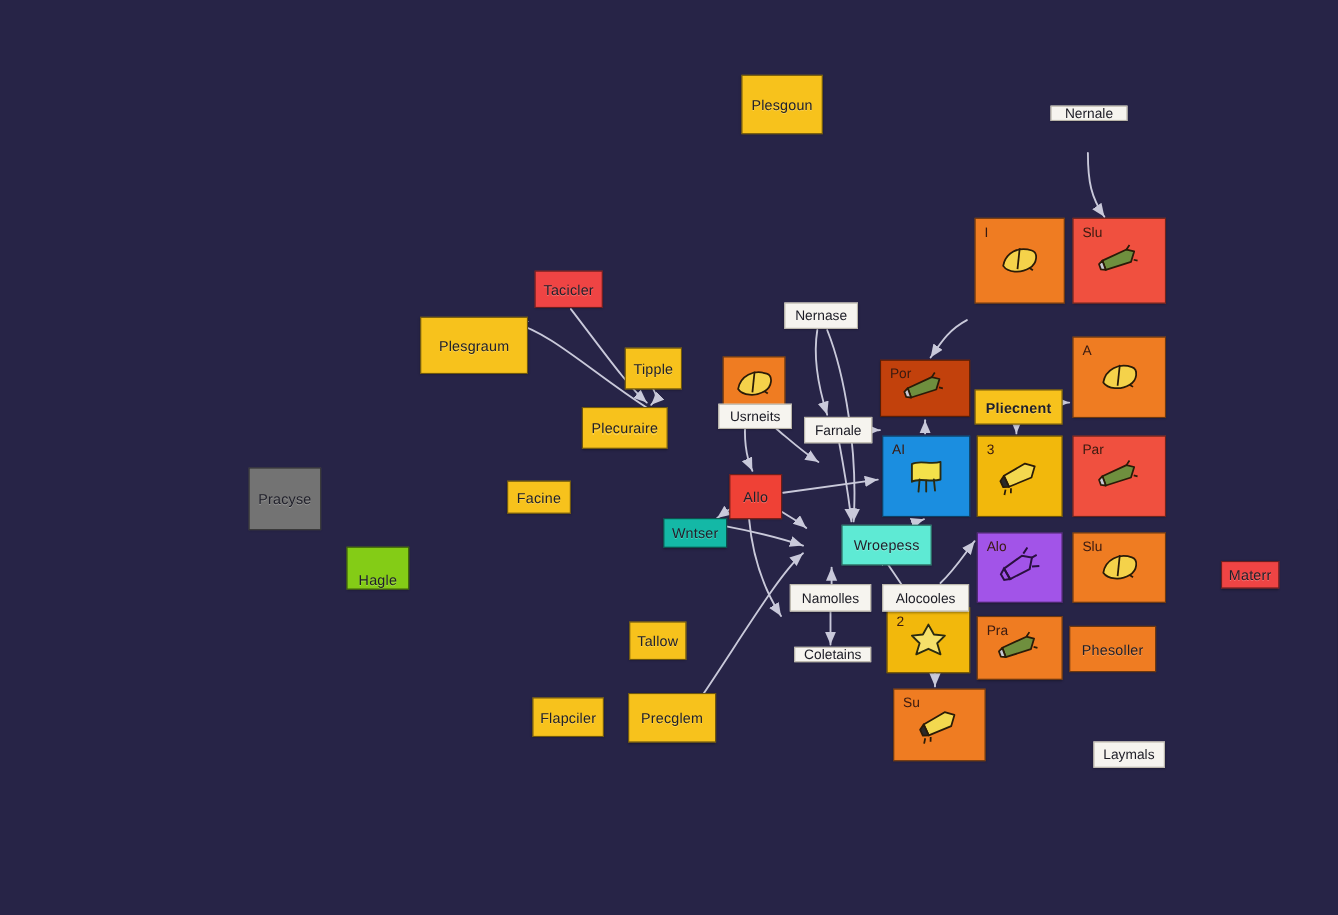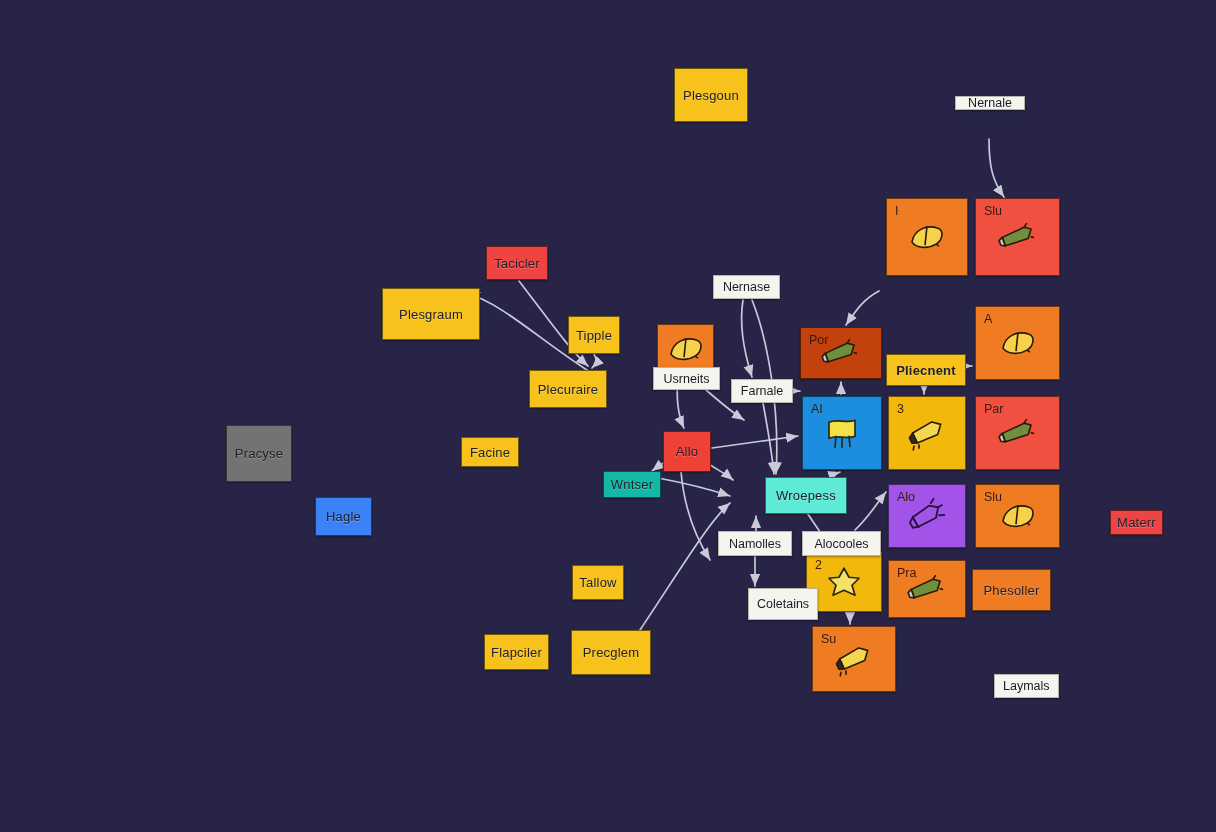--- a/index.html
+++ b/index.html
@@ -132,21 +132,21 @@
       </div>
       <div class="node term" style="left: 529px; top: 370px; width: 78px; height: 38px; background: rgb(247, 194, 28);">
         <span>Plecuraire</span>
       </div>
       <div class="node term" style="left: 226px; top: 425px; width: 66px; height: 57px; background: #737373;">
         <span>Pracyse</span>
       </div>
       <div class="node term" style="left: 461px; top: 437px; width: 58px; height: 30px; background: rgb(247, 194, 28);">
         <span>Facine</span>
       </div>
-      <div class="node term" style="left: 315px; top: 497px; width: 57px; height: 39px; background: #3b82f6;">
+      <div class="node term" style="left: 315px; top: 497px; width: 57px; height: 39px; background: #84cc16; align-items: flex-end;">
         <span>Hagle</span>
       </div>
       <div class="node term" style="left: 603px; top: 471px; width: 58px; height: 27px; background: #14b8a6;">
         <span>Wntser</span>
       </div>
       <div class="node term" style="left: 572px; top: 565px; width: 52px; height: 35px; background: rgb(247, 194, 28);">
         <span>Tallow</span>
       </div>
       <div class="node term" style="left: 484px; top: 634px; width: 65px; height: 36px; background: rgb(247, 194, 28);">
         <span>Flapciler</span>
@@ -296,21 +296,21 @@
       </div>
       <div class="wlabel" style="left: 653px; top: 367px; min-width: 67px; height: 23px;">
         <span>Usrneits</span>
       </div>
       <div class="wlabel" style="left: 718px; top: 531px; min-width: 74px; height: 25px;">
         <span>Namolles</span>
       </div>
       <div class="wlabel" style="left: 802px; top: 531px; min-width: 79px; height: 25px;">
         <span>Alocooles</span>
       </div>
-      <div class="wlabel" style="left: 748px; top: 588px; min-width: 70px; height: 32px;">
+      <div class="wlabel" style="left: 722px; top: 588px; min-width: 70px; height: 14px;">
         <span>Coletains</span>
       </div>
       <div class="wlabel" style="left: 994px; top: 674px; min-width: 62px; height: 24px;">
         <span>Laymals</span>
       </div>
     </div>
 
 </div>
 
 </body></html>

